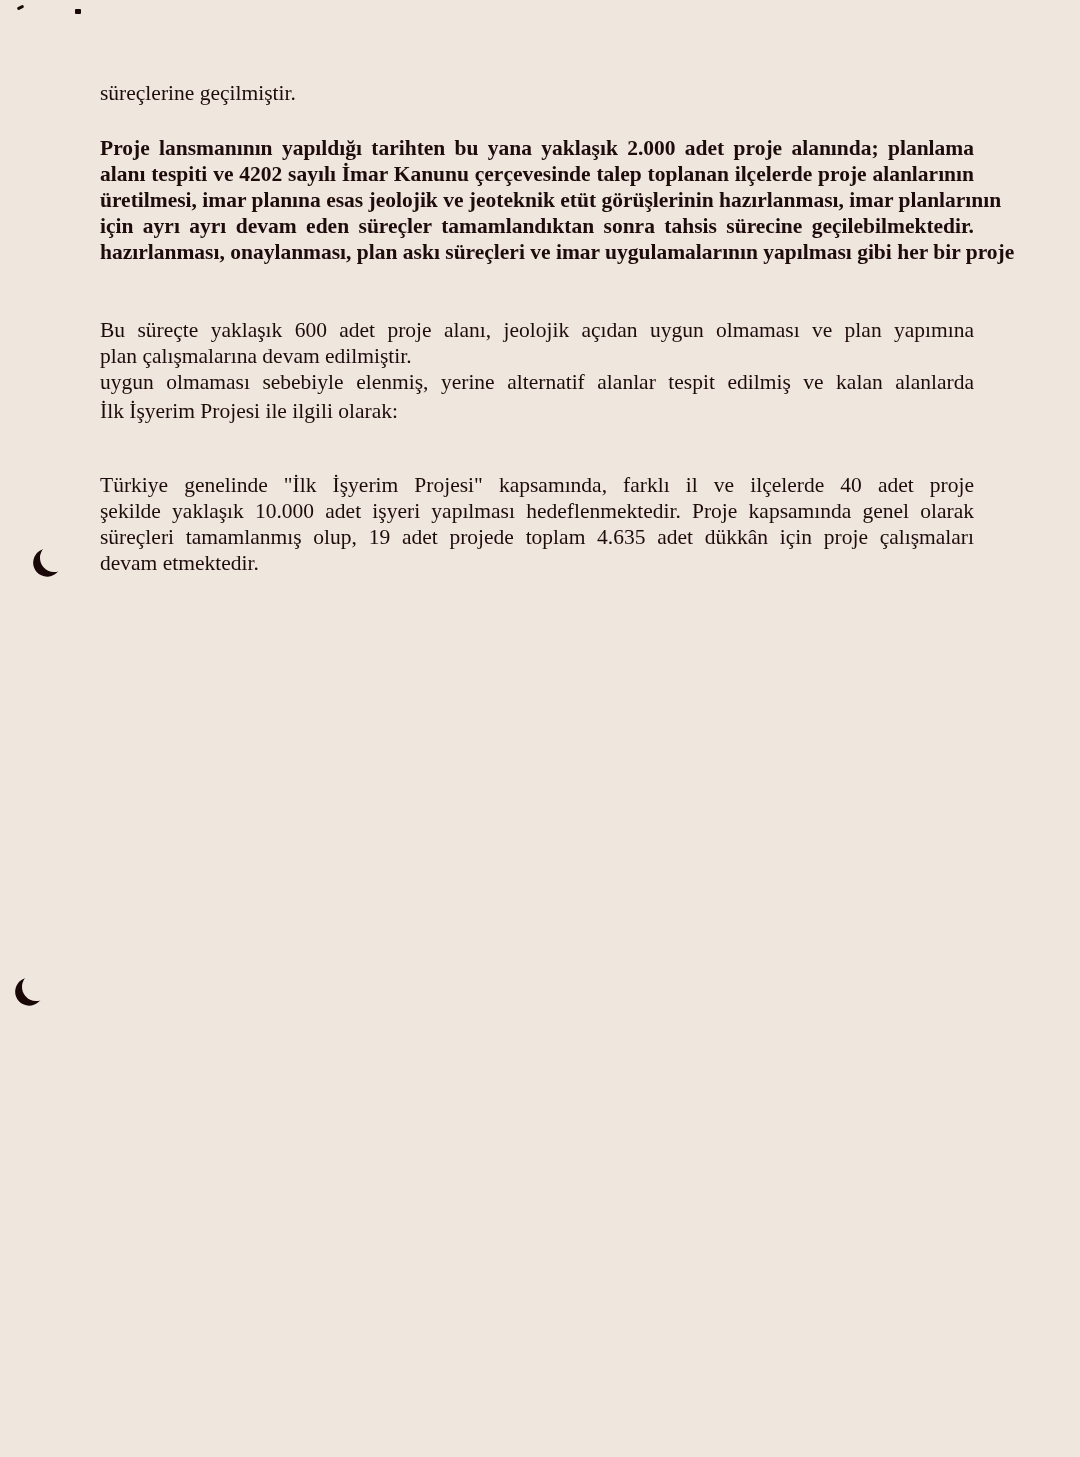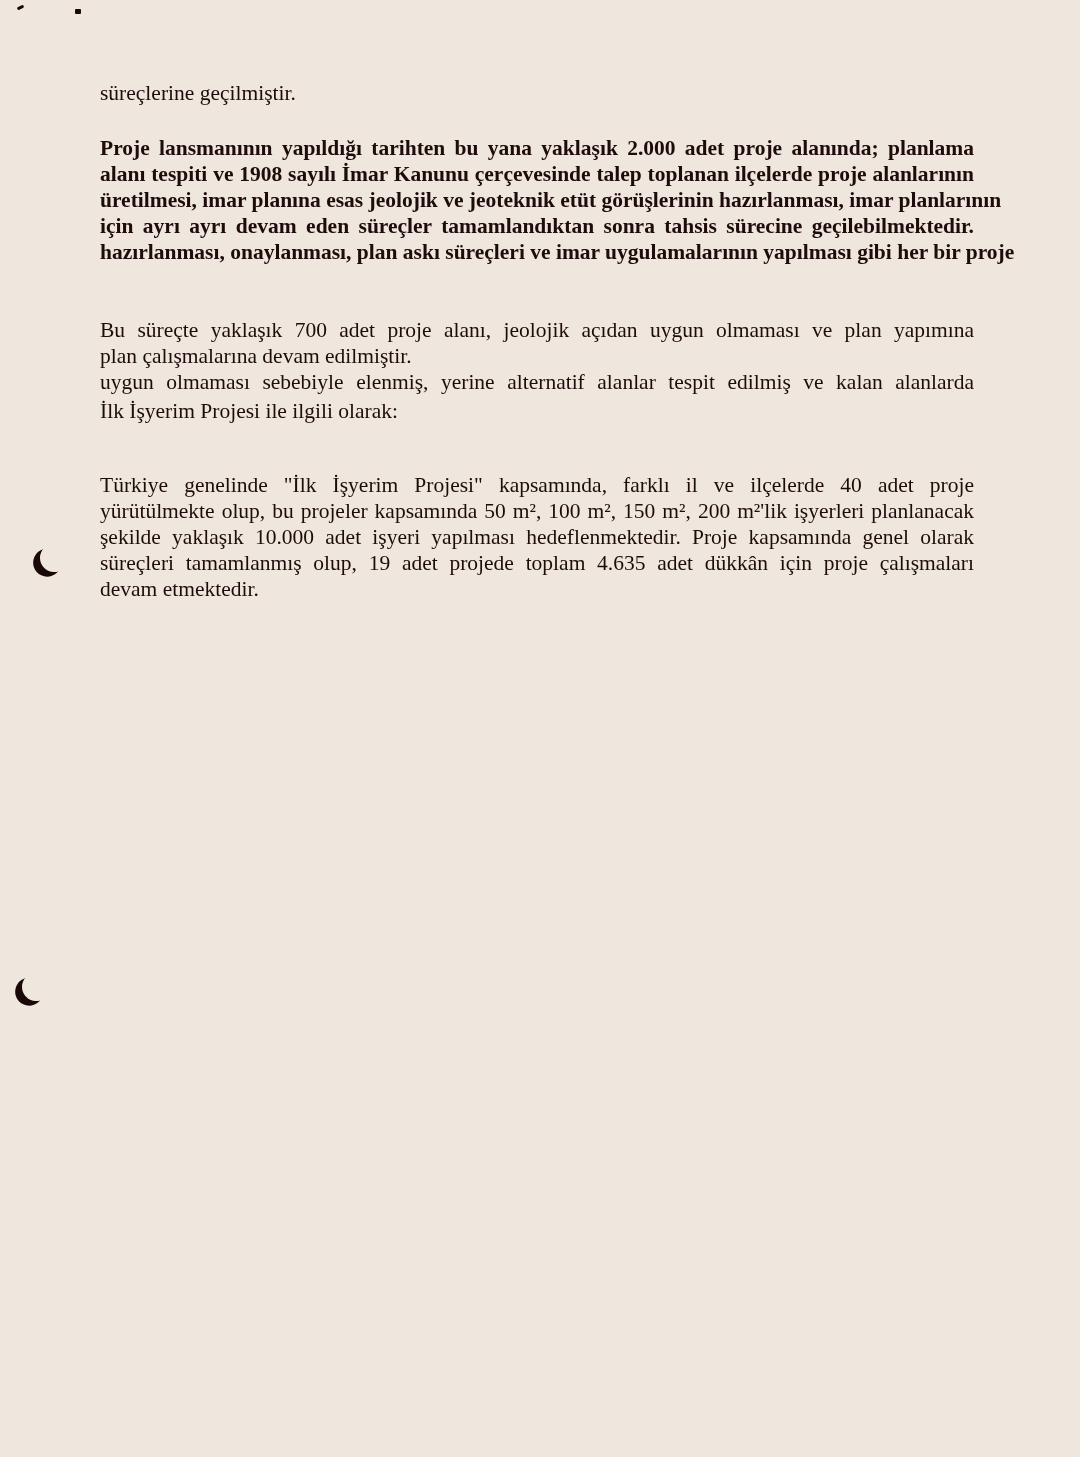--- a/index.html
+++ b/index.html
@@ -74,39 +74,38 @@
 
   <span class="mark tick1"></span>
   <span class="mark tick2"></span>
 
   <p class="para p0">
     <span class="line last">süreçlerine  geçilmiştir.</span>
   </p>
 
   <p class="para p1">
     <span class="line">Proje lansmanının  yapıldığı tarihten bu yana yaklaşık 2.000 adet proje alanında; planlama</span>
-    <span class="line">alanı tespiti ve 1908 sayılı İmar Kanunu çerçevesinde talep toplanan ilçelerde proje alanlarının</span>
+    <span class="line">alanı tespiti ve 4202 sayılı İmar Kanunu çerçevesinde talep toplanan ilçelerde proje alanlarının</span>
     <span class="line">üretilmesi, imar planına esas jeolojik ve jeoteknik etüt görüşlerinin hazırlanması, imar planlarının</span>
     <span class="line">için ayrı ayrı devam eden süreçler tamamlandıktan sonra tahsis sürecine geçilebilmektedir.</span>
     <span class="line">hazırlanması, onaylanması, plan askı süreçleri ve imar uygulamalarının yapılması gibi  her bir proje</span>
   </p>
 
   <p class="para p2">
-    <span class="line">Bu süreçte yaklaşık 700 adet proje alanı, jeolojik açıdan uygun olmaması ve plan yapımına</span>
+    <span class="line">Bu süreçte yaklaşık 600 adet proje alanı, jeolojik açıdan uygun olmaması ve plan yapımına</span>
     <span class="line last">plan çalışmalarına devam edilmiştir.</span>
     <span class="line">uygun olmaması sebebiyle elenmiş, yerine alternatif alanlar tespit edilmiş ve kalan alanlarda</span>
   </p>
 
   <p class="para p3">
     <span class="line last">İlk İşyerim Projesi ile ilgili olarak:</span>
   </p>
 
   <p class="para p4">
     <span class="line">Türkiye genelinde "İlk İşyerim Projesi" kapsamında, farklı il ve ilçelerde 40 adet proje</span>
-    <span class="line">yürütülmekte olup, bu projeler kapsamında 50 m², 100 m², 150 m², 200 m²'lik işyerleri planlanacak</span>
     <span class="line">şekilde yaklaşık 10.000 adet işyeri yapılması hedeflenmektedir. Proje kapsamında genel olarak</span>
     <span class="line">süreçleri tamamlanmış olup, 19 adet projede toplam 4.635 adet dükkân için proje çalışmaları</span>
     <span class="line last">devam etmektedir.</span>
   </p>
 
   <span class="crescent cres1"></span>
   <span class="crescent cres2"></span>
 
 </div>
 

